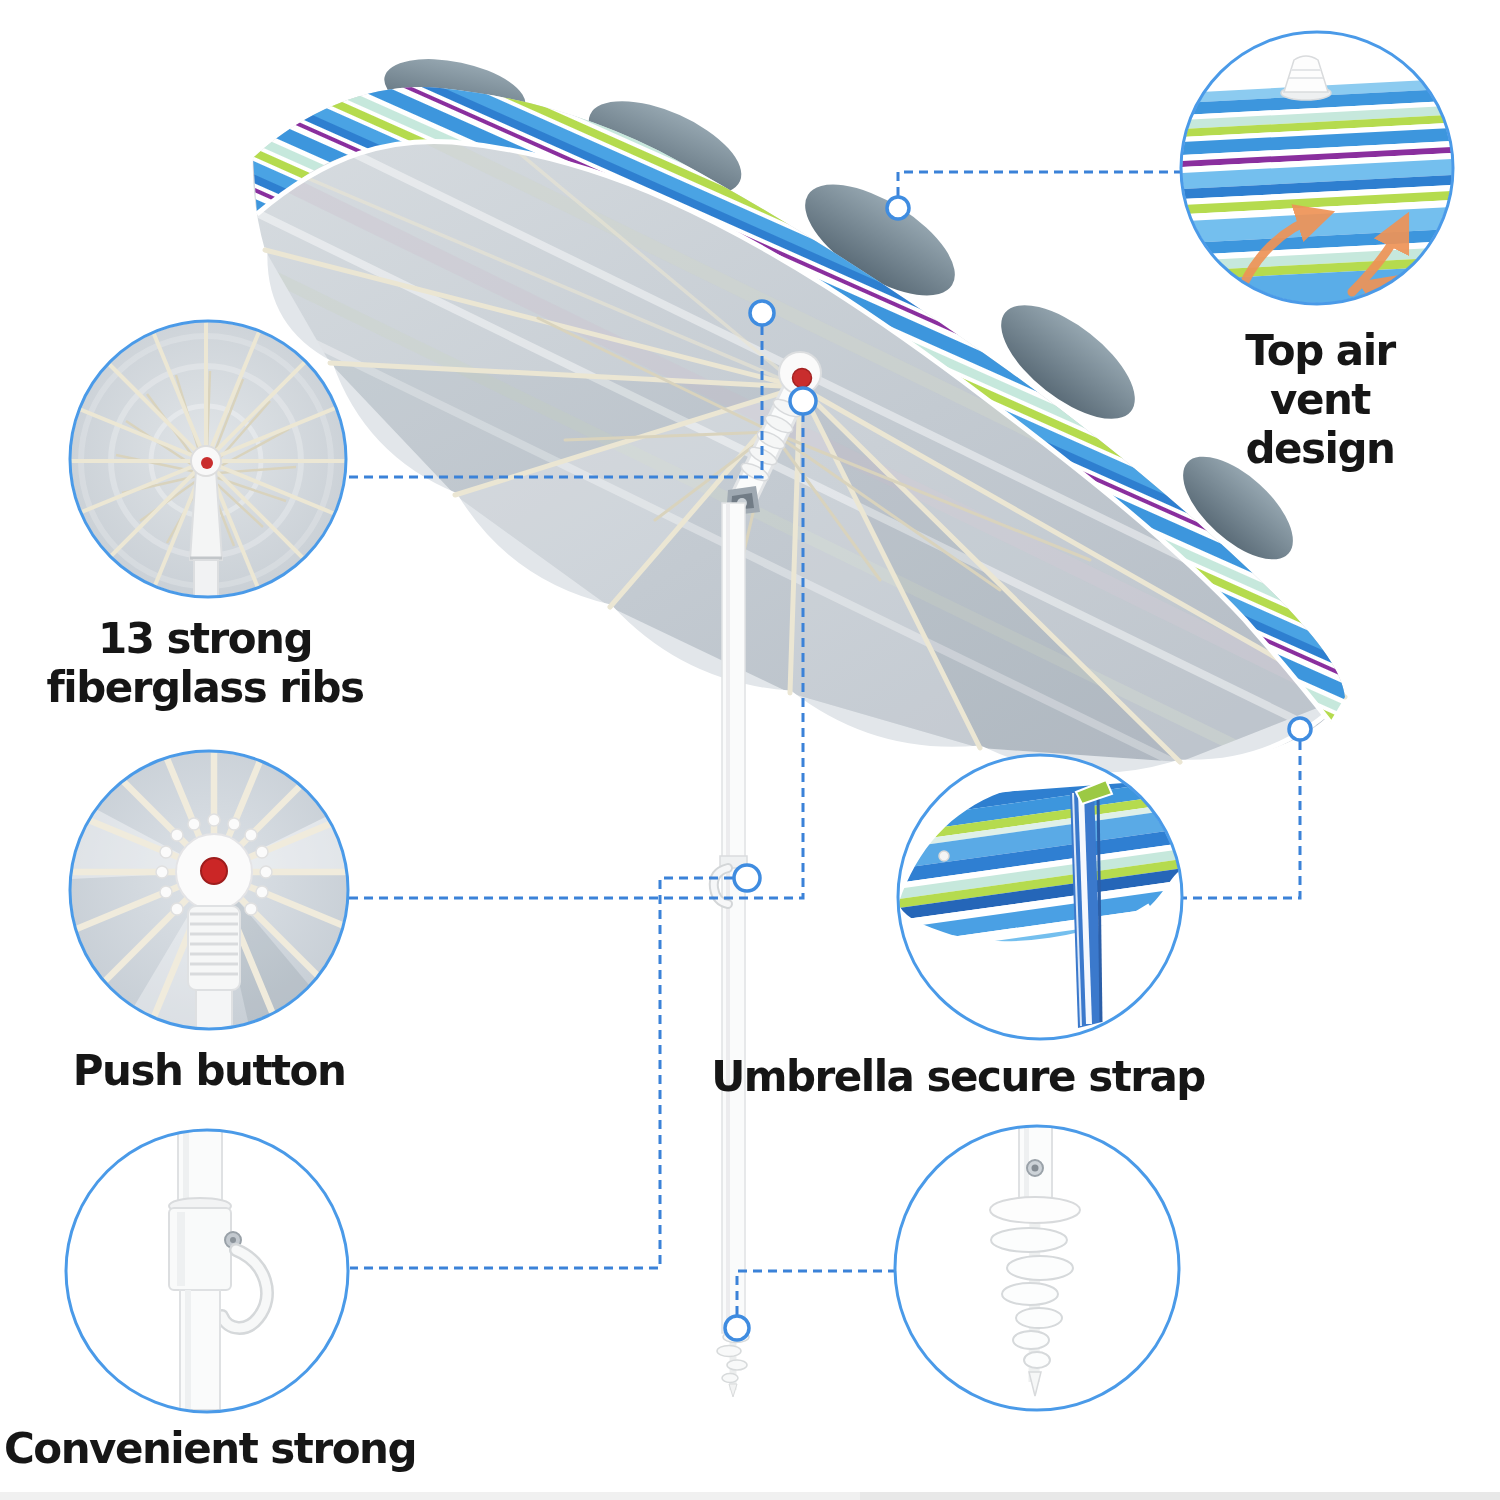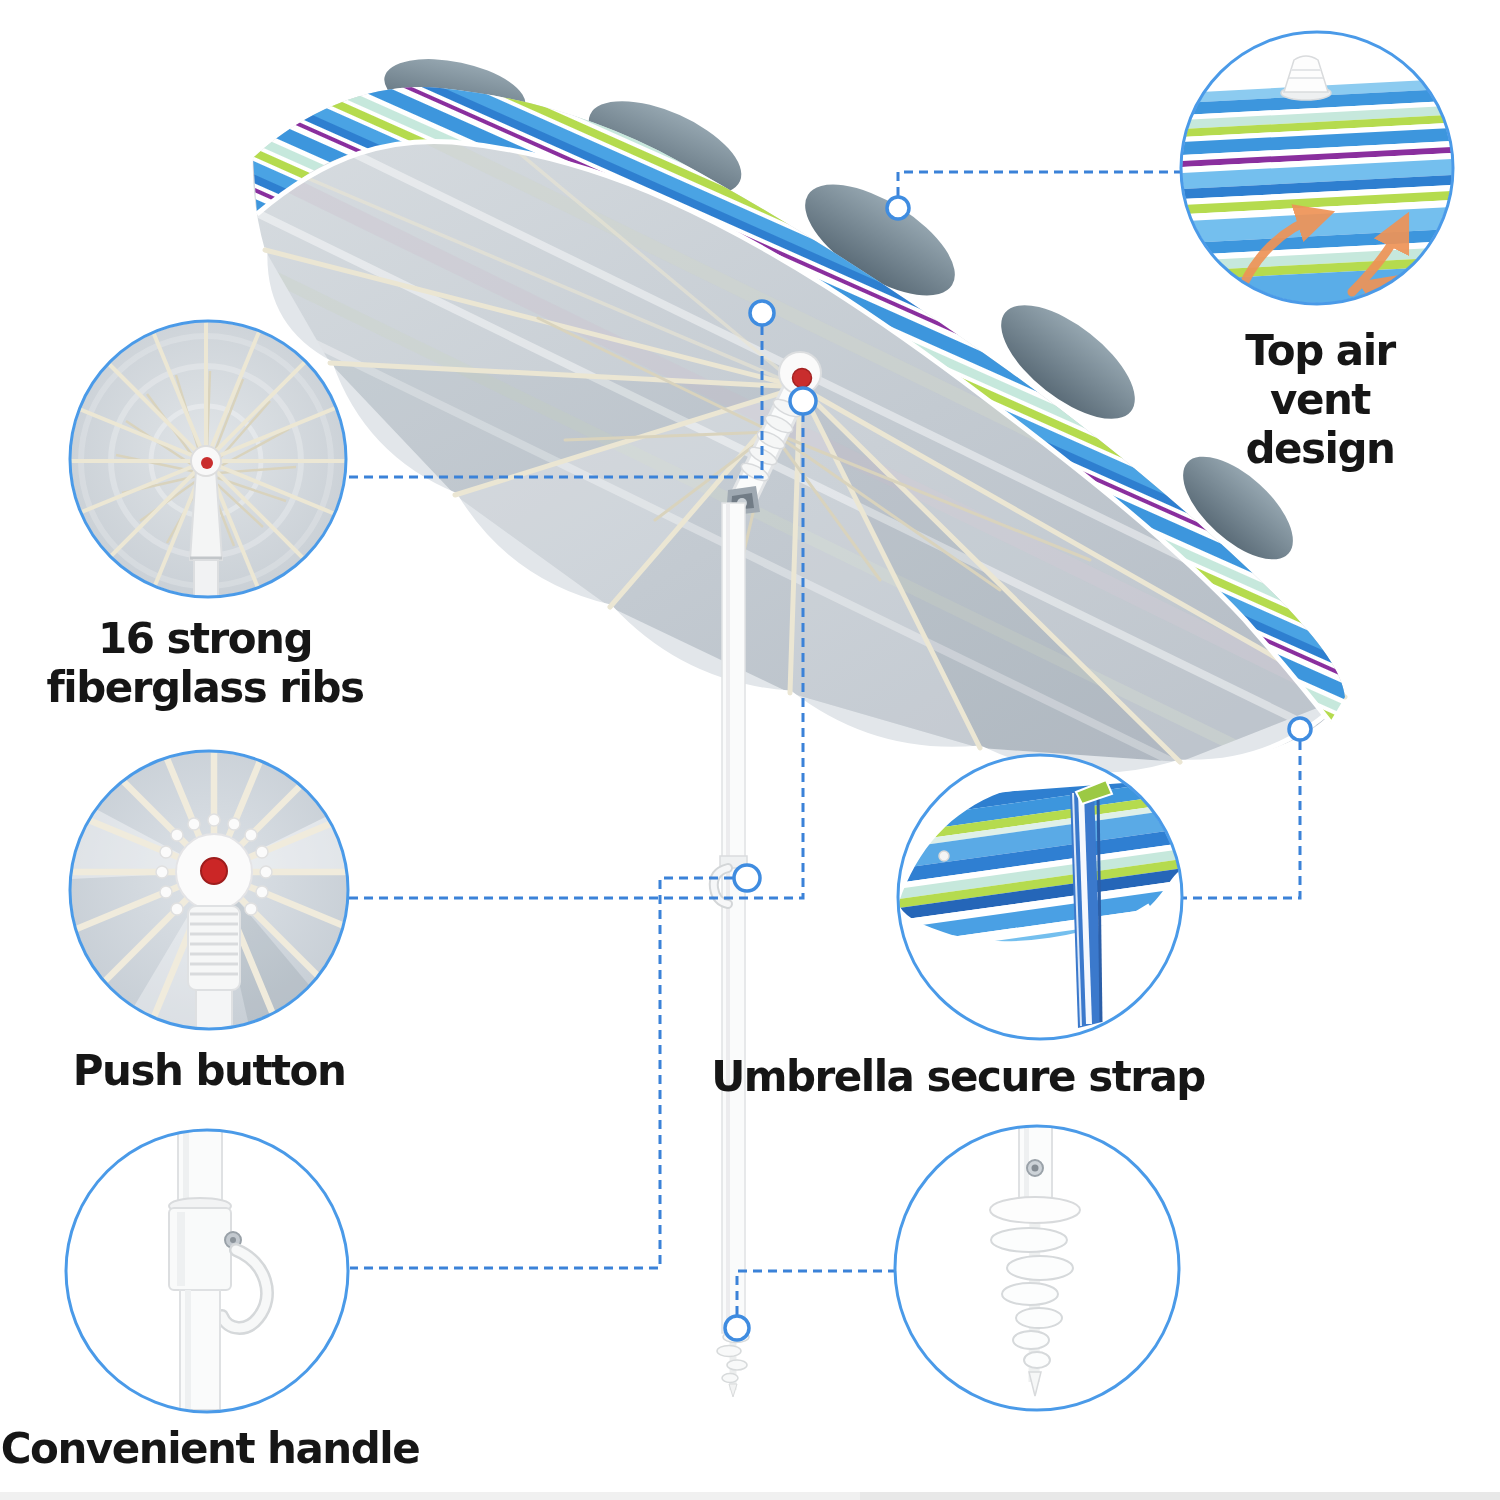--- a/index.html
+++ b/index.html
@@ -431,19 +431,19 @@
     </g>
     <circle cx="1037" cy="1268" r="142" fill="none" stroke="#4a9ae8" stroke-width="3"></circle>
   </g>
 
   <rect x="0" y="1492" width="1500" height="8" fill="#f0f0f0"></rect>
   <rect x="860" y="1492" width="640" height="8" fill="#e8e8e8"></rect>
 </svg>
 
 <div class="label" style="left:1320px;top:326px;">Top air
 vent design</div>
-<div class="label" style="left:205px;top:614px;">16 strong
+<div class="label" style="left:205px;top:614px;">13 strong
 fiberglass ribs</div>
 <div class="label" style="left:209px;top:1046px;">Push button</div>
 <div class="label" style="left:958px;top:1052px;">Umbrella secure strap</div>
-<div class="label" style="left:210px;top:1424px;">Convenient handle</div>
+<div class="label" style="left:210px;top:1424px;">Convenient strong</div>
 
 </div>
 
 </body></html>

